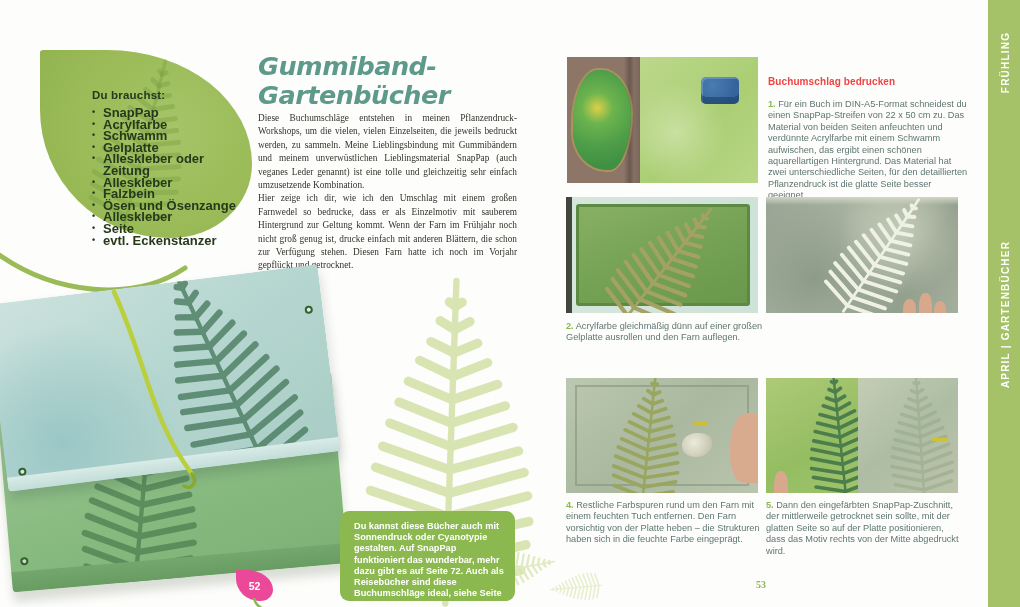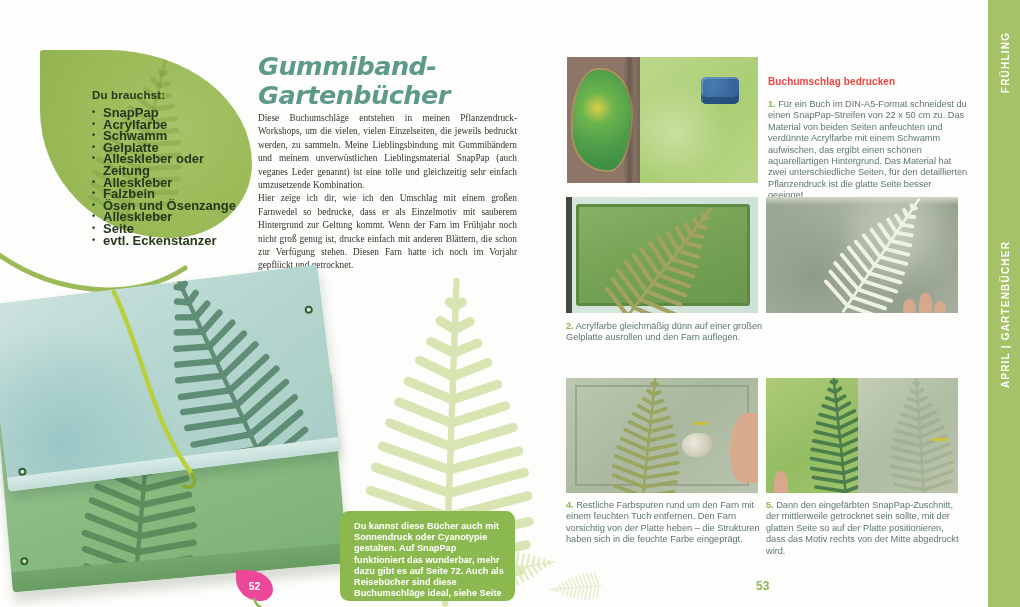--- a/index.html
+++ b/index.html
@@ -52,21 +52,21 @@
     background:#8cb94f; border-radius:9px; padding:10px 10px 8px 14px; }
   .tipbox p { color:#ffffff; font-weight:bold; font-size:9.2px; line-height:11.2px; }
 
   .pageleaf { position:absolute; left:236px; top:570px; width:37px; height:31px;
     background:#ec4899; border-radius:2% 85% 40% 75% / 2% 75% 42% 85%;
     display:flex; align-items:center; justify-content:center; }
   .pageleaf span { color:#fff; font-weight:bold; font-size:10.5px; }
   .pageleaf svg { position:absolute; left:14px; top:28px; width:22px; height:18px; }
 
   .pagenum-right { position:absolute; left:756px; top:579px; color:#8cb94f;
-    font-weight:bold; font-size:12px; }
+    font-weight:bold; font-size:10px;font-family:Liberation Serif, serif; }
 
   
   .photo { position:absolute; overflow:hidden; }
   .ph1 { left:567px; top:57px; width:191px; height:126px; display:flex; }
   .ph1 .palette { width:38%; height:100%; position:relative;
     background:linear-gradient(90deg,#8d7568 0%,#8d7568 78%,#6b594f 86%,#857064 92%,#7a665c 100%); }
   .ph1 .blob { position:absolute; left:8%; top:10%; width:80%; height:80%;
     border-radius:46% 54% 40% 60% / 55% 45% 60% 40%;
     background:radial-gradient(circle at 42% 38%, #dccf49 0%, #6db44e 22%, #4d9d49 55%, #3f8f44 85%);
     box-shadow:0 0 0 2px rgba(220,207,73,.35); }

